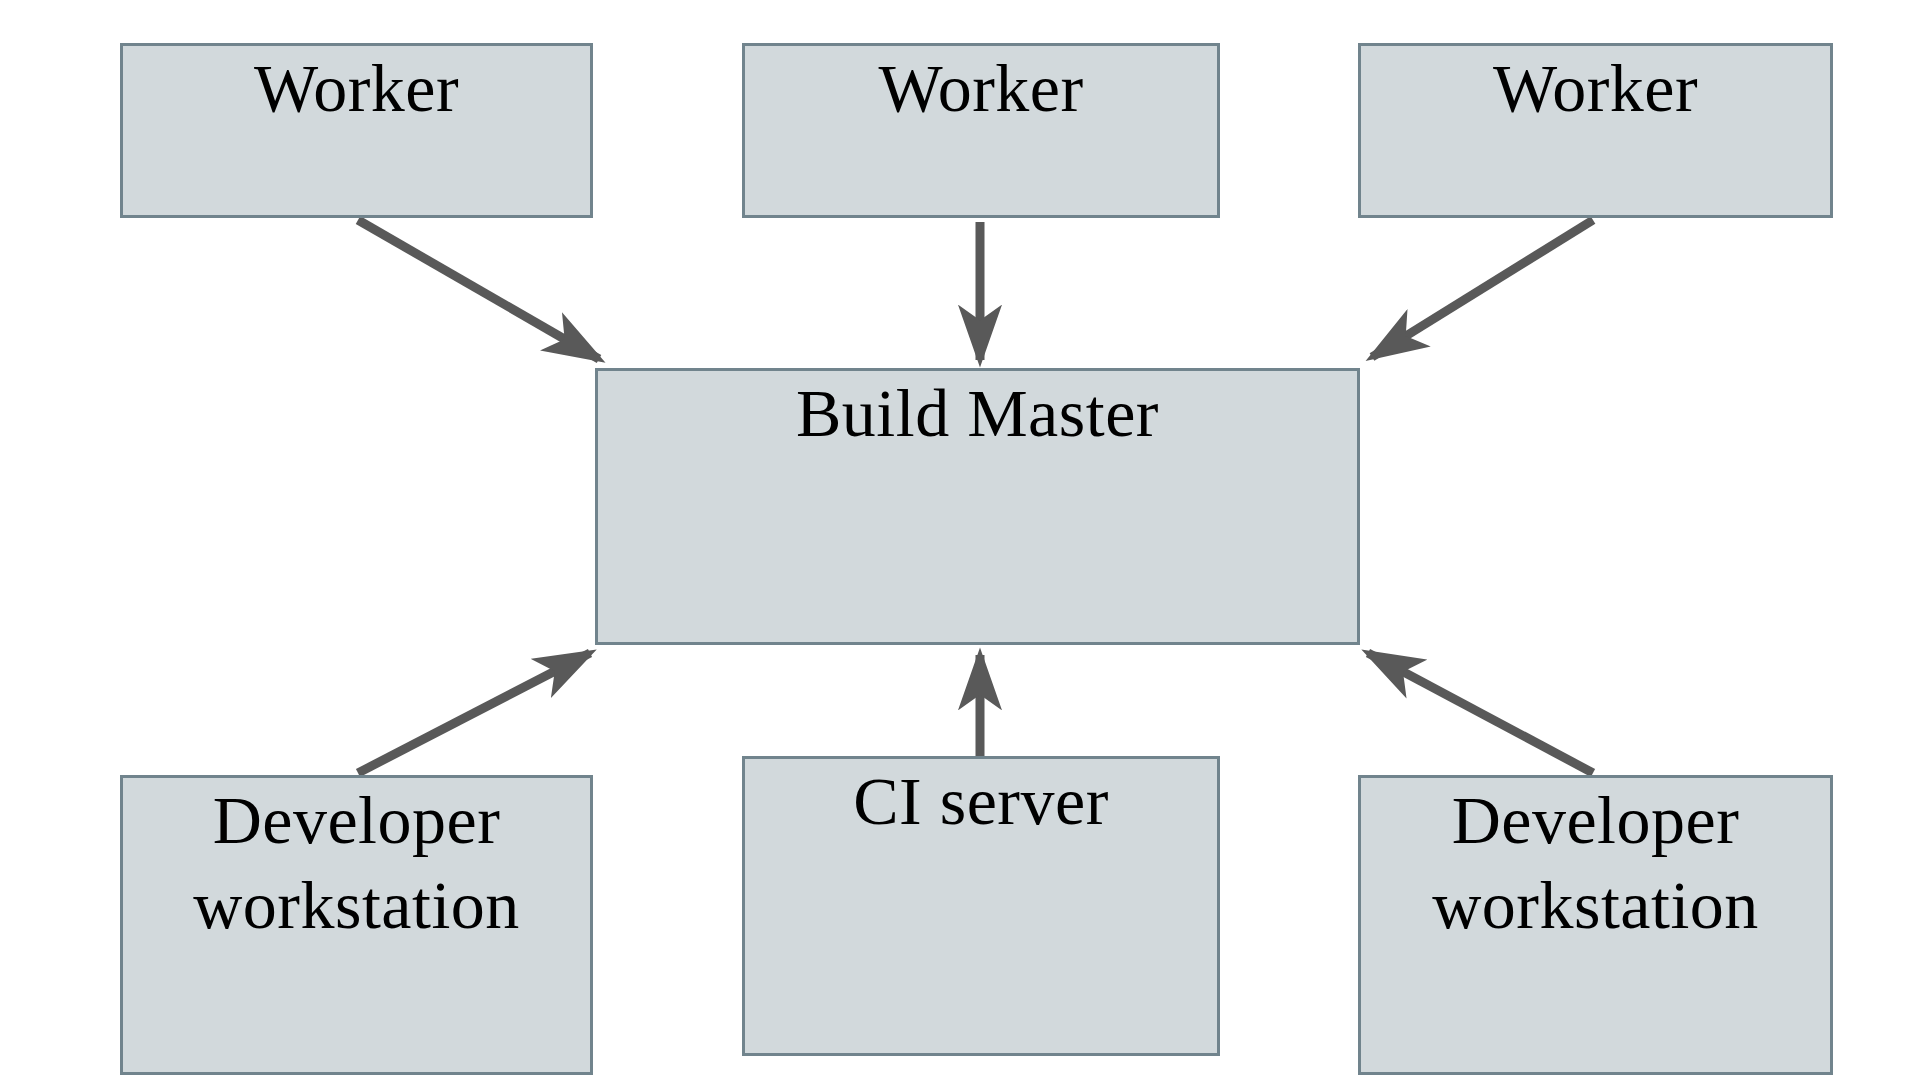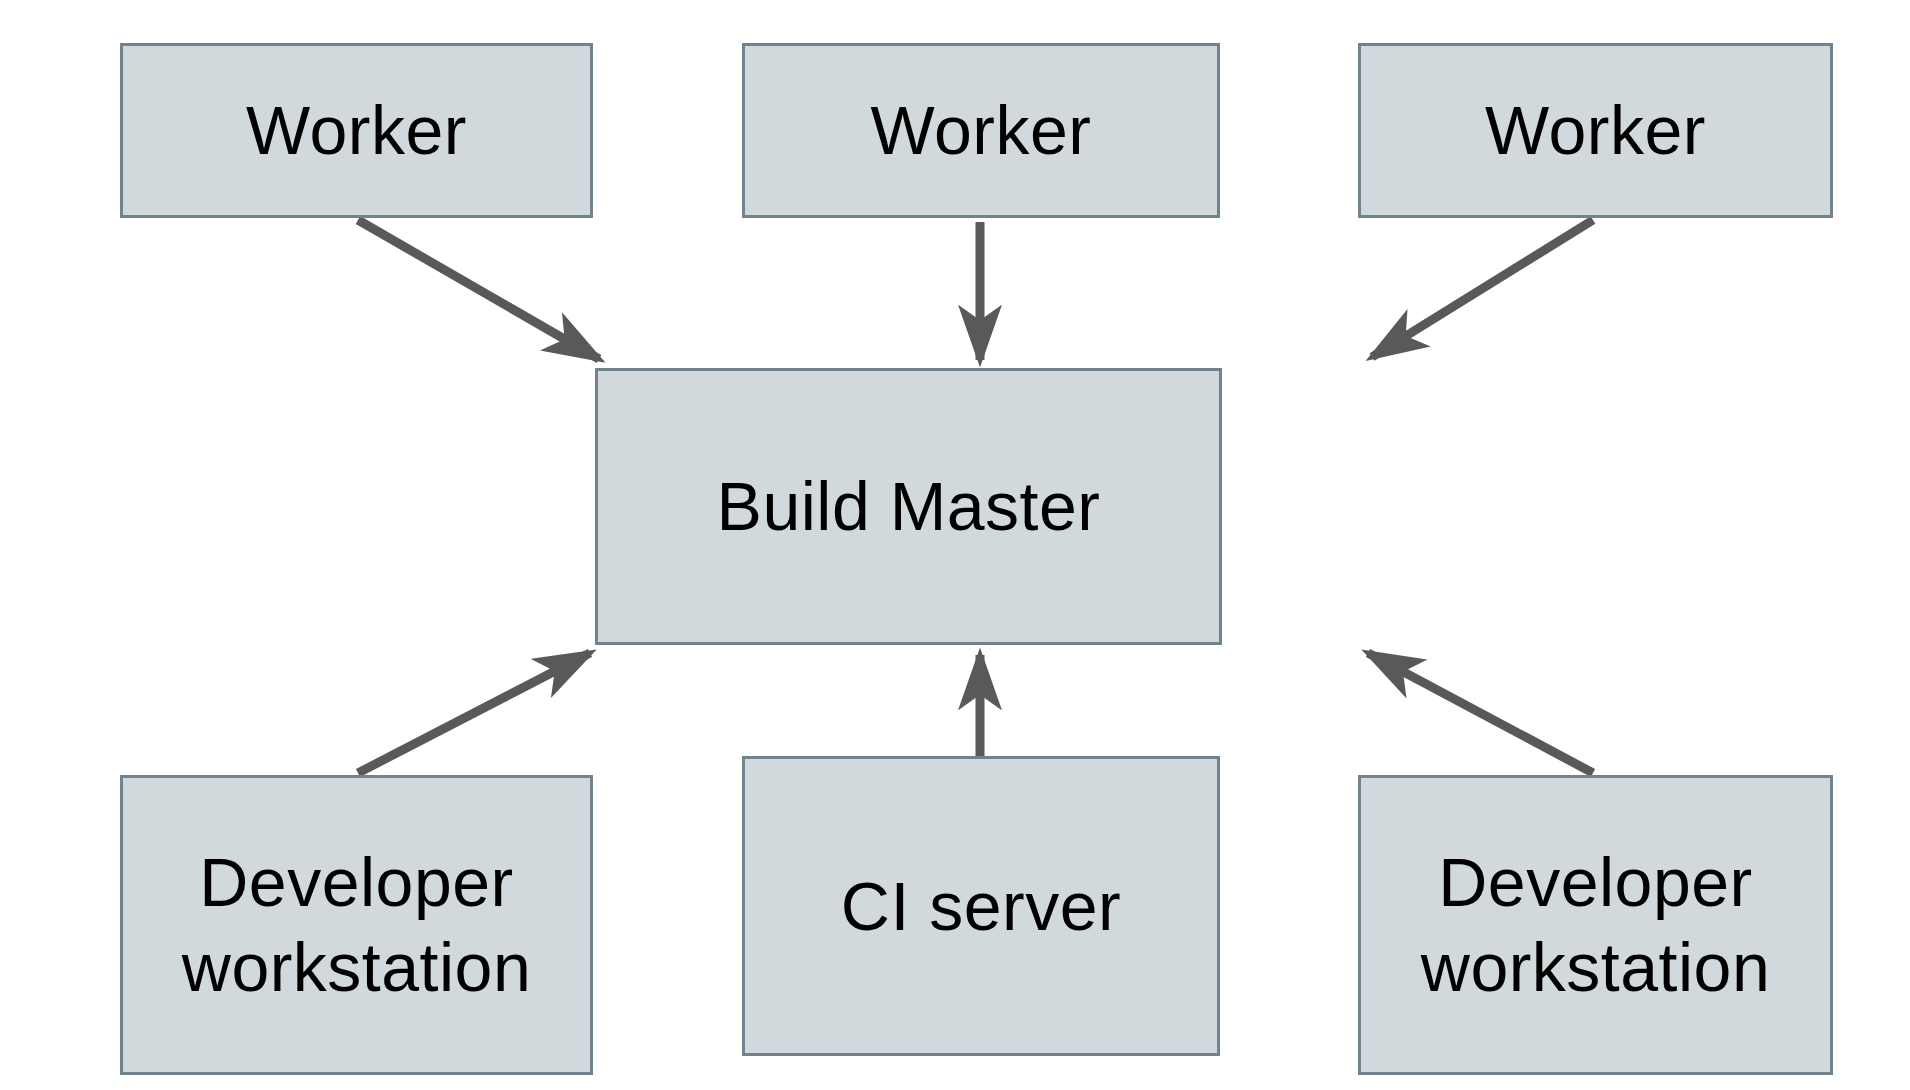--- a/index.html
+++ b/index.html
@@ -20,23 +20,24 @@
     left: 0;
     top: 0;
     pointer-events: none;
   }
   .node {
     position: absolute;
     box-sizing: border-box;
     background: var(--node-fill, #d2d9dc);
     border: 3px solid var(--node-border, #71848d);
     display: flex;
-    align-items: center;
+    align-items: flex-start;
     justify-content: center;
     text-align: center;
+    font-family: Liberation Serif, serif;
   }
   .node-label {
     color: var(--text-color, #000000);
     font-size: 68px;
     line-height: 1.25;
     white-space: pre-line;
     letter-spacing: 0.5px;
   }
 </style>
 </head>
@@ -61,21 +62,21 @@
   <div>
       <div class="node" style="left: 120px; top: 43px; width: 473px; height: 175px; border-width: 3px;">
         <span class="node-label">Worker</span>
       </div>
       <div class="node" style="left: 742px; top: 43px; width: 478px; height: 175px; border-width: 3px;">
         <span class="node-label">Worker</span>
       </div>
       <div class="node" style="left: 1358px; top: 43px; width: 475px; height: 175px; border-width: 3px;">
         <span class="node-label">Worker</span>
       </div>
-      <div class="node" style="left: 595px; top: 368px; width: 627px; height: 277px; border-width: 3px;">
+      <div class="node" style="left: 595px; top: 368px; width: 765px; height: 277px; border-width: 3px;">
         <span class="node-label">Build Master</span>
       </div>
       <div class="node" style="left: 120px; top: 775px; width: 473px; height: 300px; border-width: 3px;">
         <span class="node-label">Developer
 workstation</span>
       </div>
       <div class="node" style="left: 742px; top: 756px; width: 478px; height: 300px; border-width: 3px;">
         <span class="node-label">CI server</span>
       </div>
       <div class="node" style="left: 1358px; top: 775px; width: 475px; height: 300px; border-width: 3px;">

